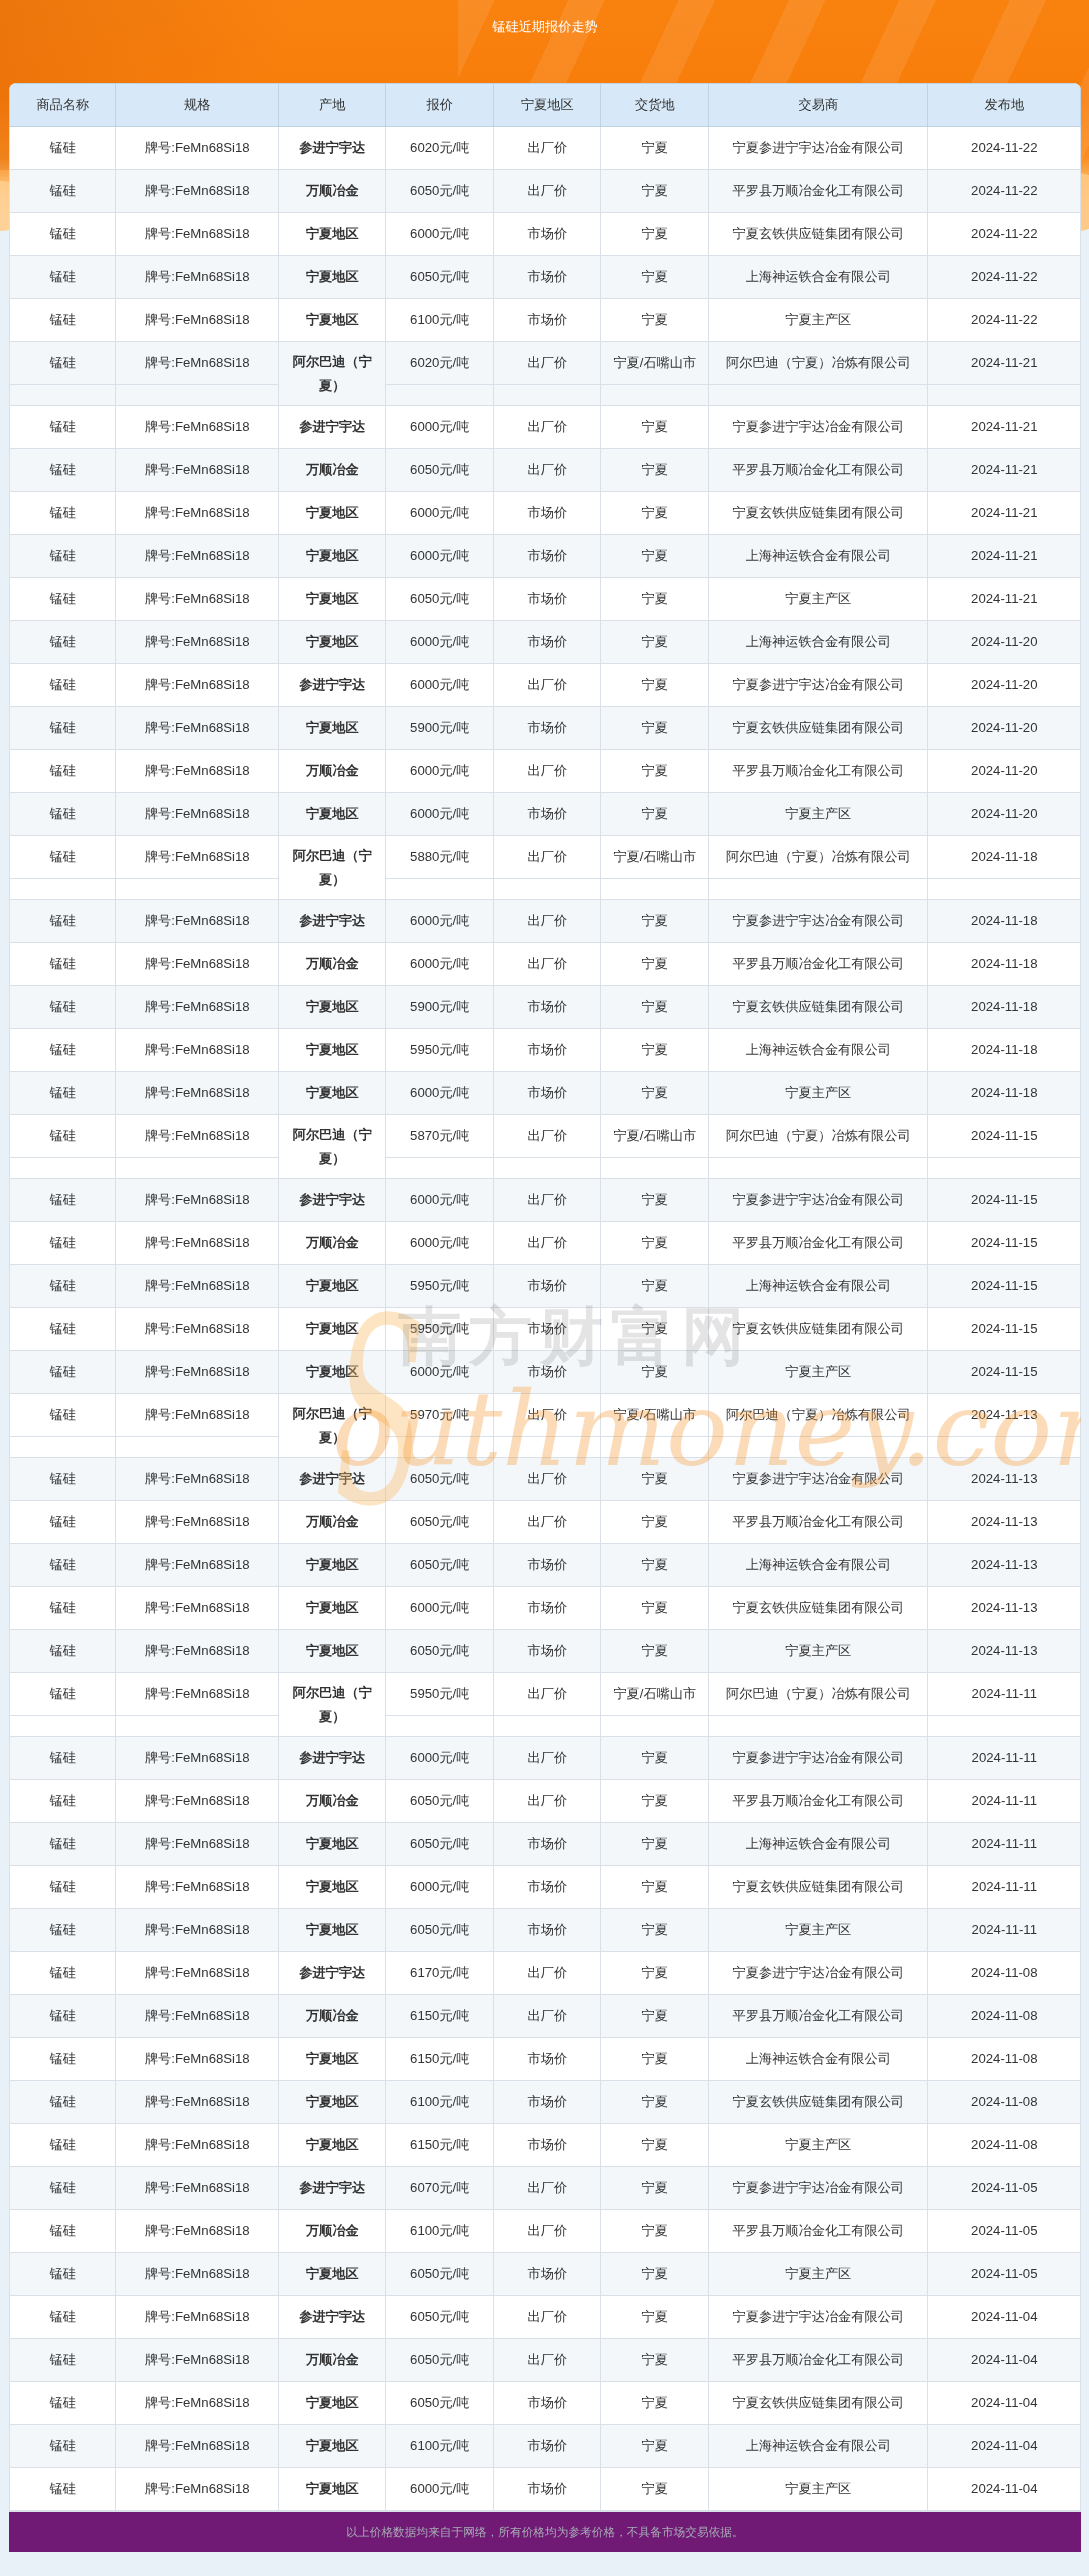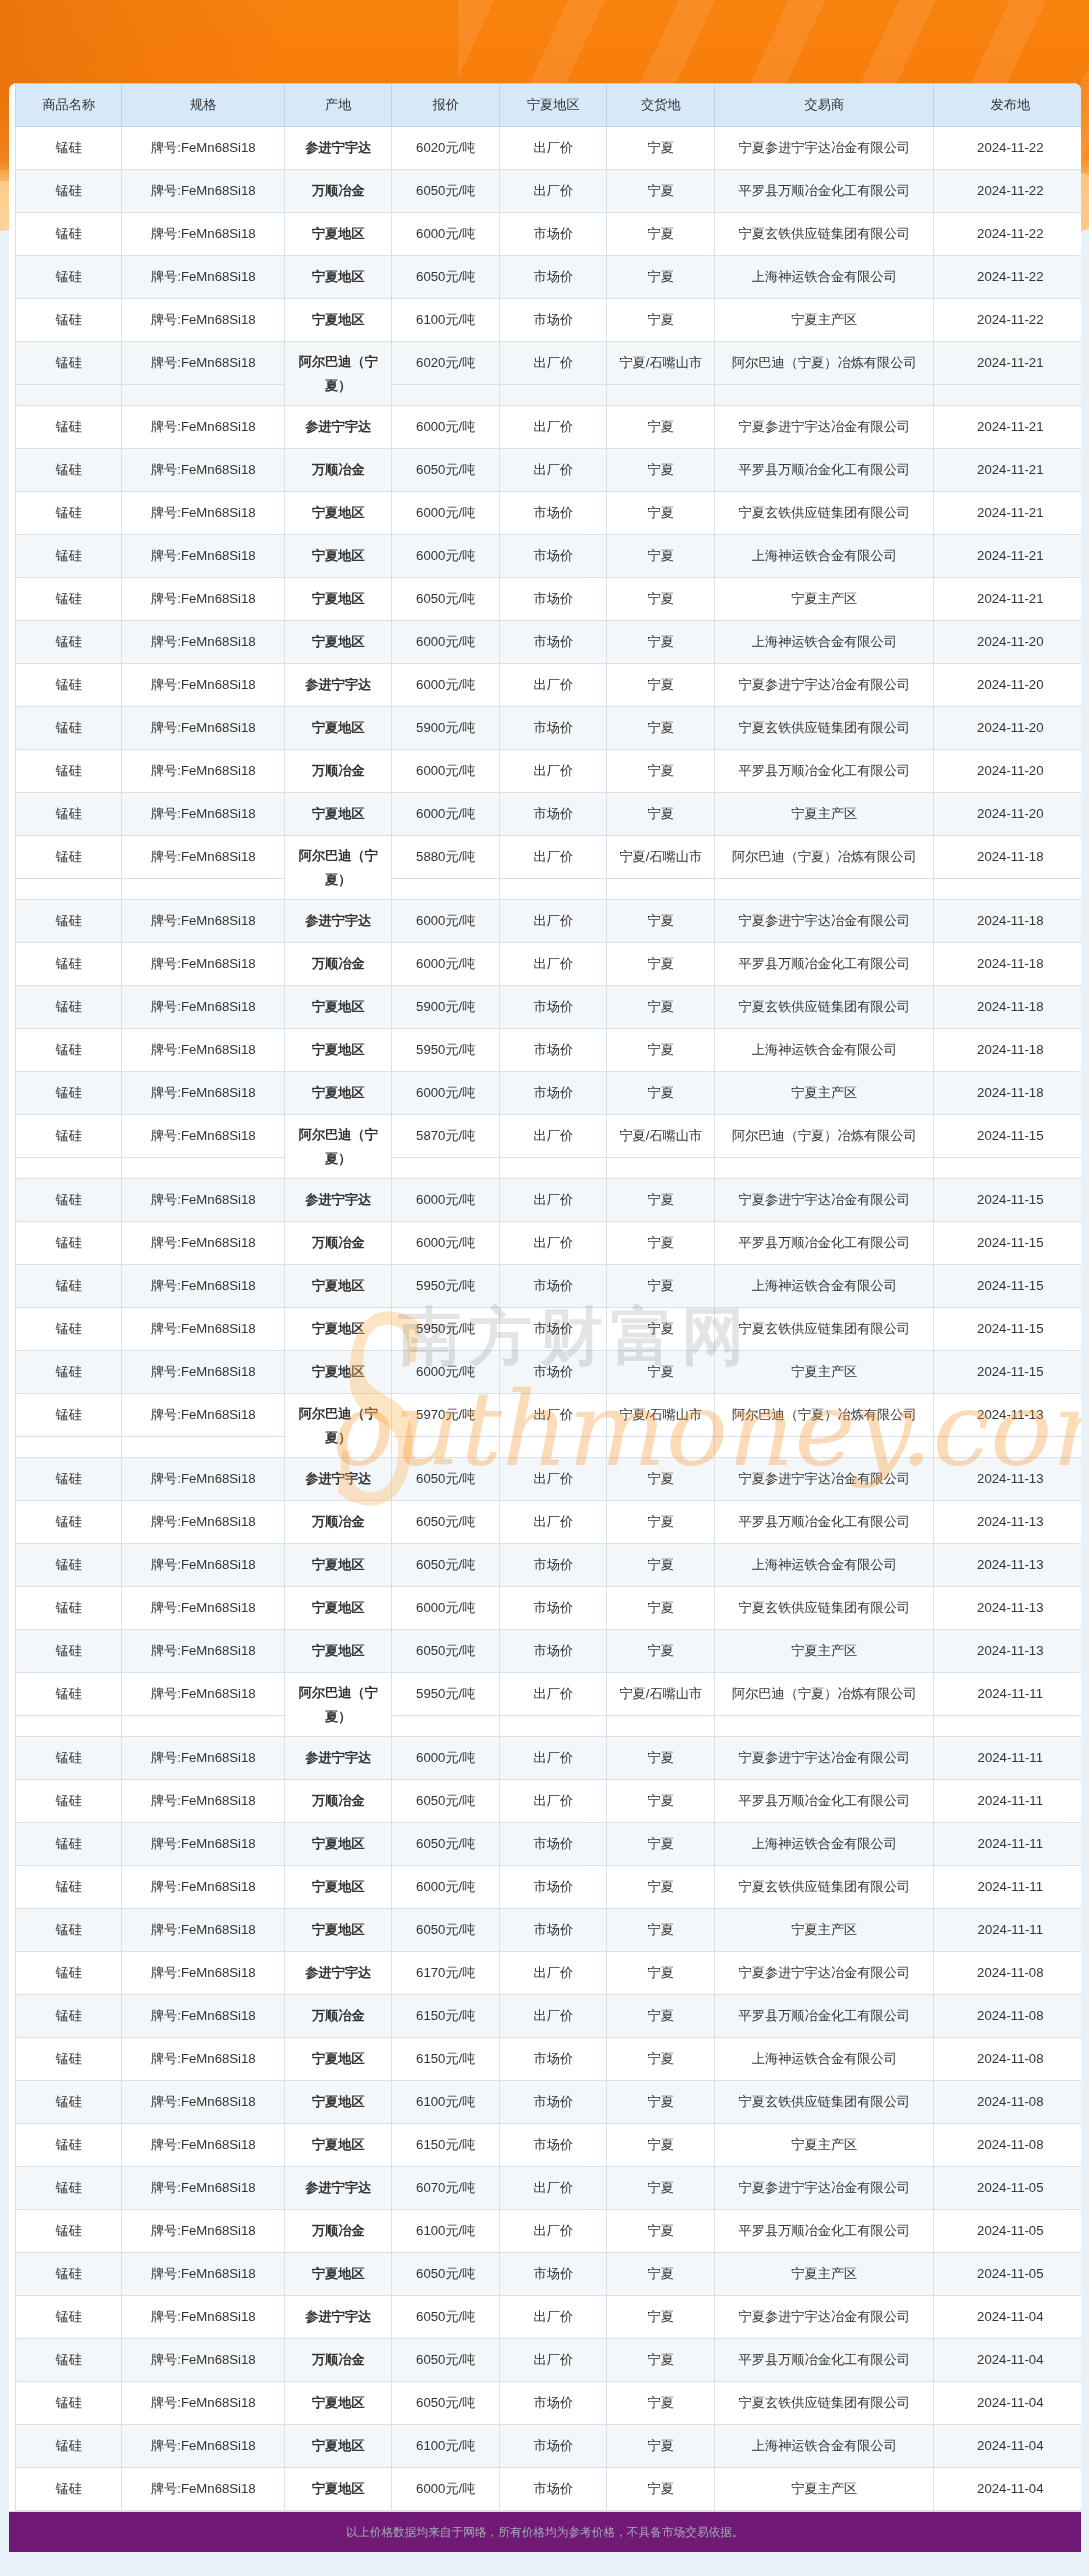--- a/index.html
+++ b/index.html
@@ -32,21 +32,21 @@
   }
   
   .header-titles { position:relative; z-index:3; height:83px; padding-top:12.5px; box-sizing:border-box; text-align:center; color:#fff; }
   .page-title   { font-size:13.2px; font-weight:400; line-height:28px; margin:0; }
   .page-subtitle{ font-size:14px; font-weight:400; line-height:28px; }
   
   .table-wrap {
     position:relative; z-index:2; margin:0 9.3px; background:#ffffff;
     border-radius:7.8px 7.8px 0 0; overflow:hidden;
   }
-  table.price-table { width:100%; border-collapse:collapse; table-layout:fixed;margin-left:6px; }
+  table.price-table { width:100%; border-collapse:collapse; table-layout:fixed; }
   .price-table th {
     background:#d7e9f8; color:#333; font-size:13.2px; font-weight:400;
     height:42px; border:0.8px solid #bed3e4; text-align:center; padding:0 4.7px;
   }
   .price-table td {
     color:#333; font-size:13.2px; height:42px; border:0.8px solid #d9e0e7;
     text-align:center; vertical-align:middle; padding:0 6.2px; line-height:1.55;
     background:#ffffff; word-break:break-all;
   }
   .price-table td:nth-child(3) { padding:0 11px;font-weight:bold; }
@@ -76,20 +76,21 @@
   }
 </style>
 </head>
 <body>
 
 <div class="banner"></div>
 <div class="deco-circle-left"></div>
 <div class="deco-circle-right"></div>
 
 <div class="header-titles">
+  <h1 class="page-title">锰硅近期报价走势</h1>
 </div>
 
 <div class="table-wrap">
   <table class="price-table">
     <colgroup>
       <col style="width:106px">
         <col style="width:163px">
         <col style="width:107px">
         <col style="width:108px">
       <col style="width:107px">

